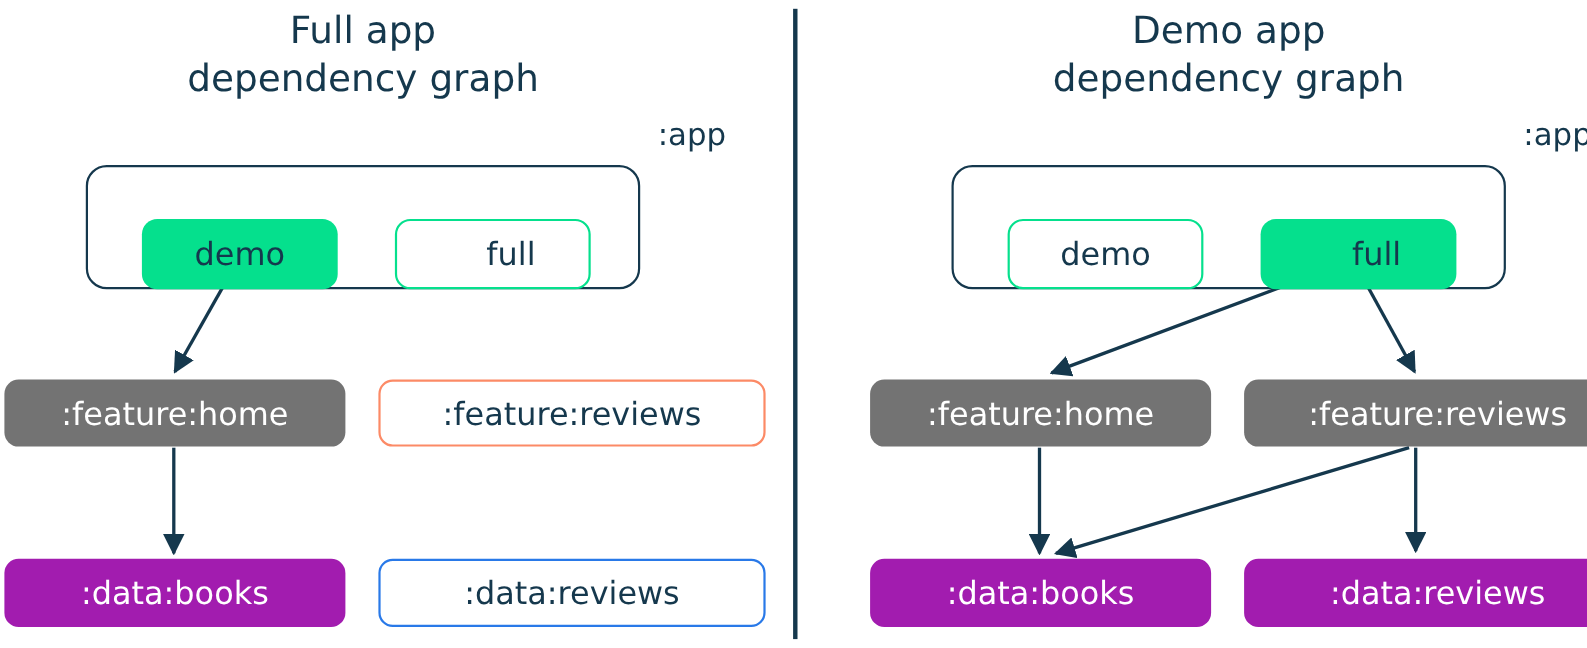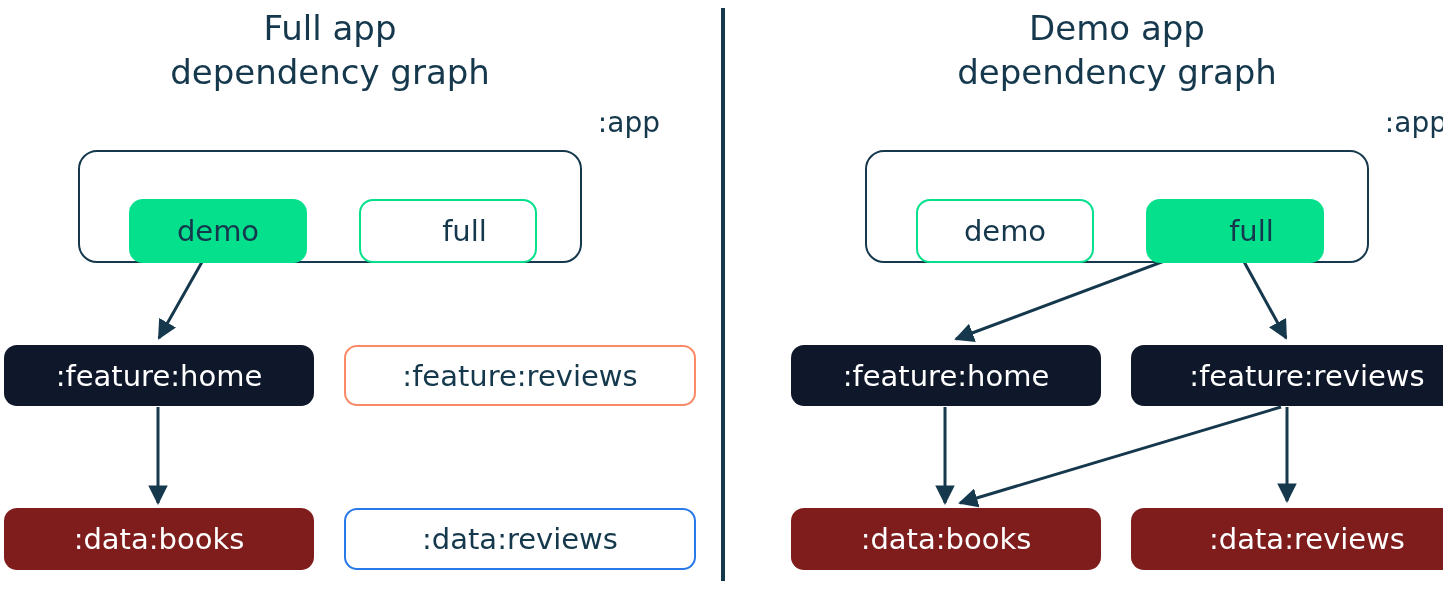--- a/index.html
+++ b/index.html
@@ -48,23 +48,23 @@
   .module {
     position: absolute; box-sizing: border-box;
     border-radius: 13px;
     display: flex; align-items: center; justify-content: center;
     font-size: 29px;
   }
   .module.col1 { left: 4px; width: 310px; }
   .module.col2 { left: 344px; width: 352px; }
   .module.row-feature { top: 345px; height: 61px; }
   .module.row-data { top: 508px; height: 62px; }
-  .module.feature.filled { background: #0f172a; color: #FFFFFF; }
+  .module.feature.filled { background: #737373; color: #FFFFFF; }
   .module.feature.outlined { border: 2.5px solid #FC8A66; color: #15384D; background: transparent; }
-  .module.data.filled { background: #7f1d1d; color: #FFFFFF; }
+  .module.data.filled { background: #a21caf; color: #FFFFFF; }
   .module.data.outlined { border: 2.5px solid #2979E8; color: #15384D; background: transparent; }
 
   .divider {
     position: absolute; left: 721px; top: 8px;
     width: 3.5px; height: 573px;
     background: #15384D;
   }
   svg.arrows {
     position: absolute; left: 0; top: 0;
     width: 1443px; height: 589px;

